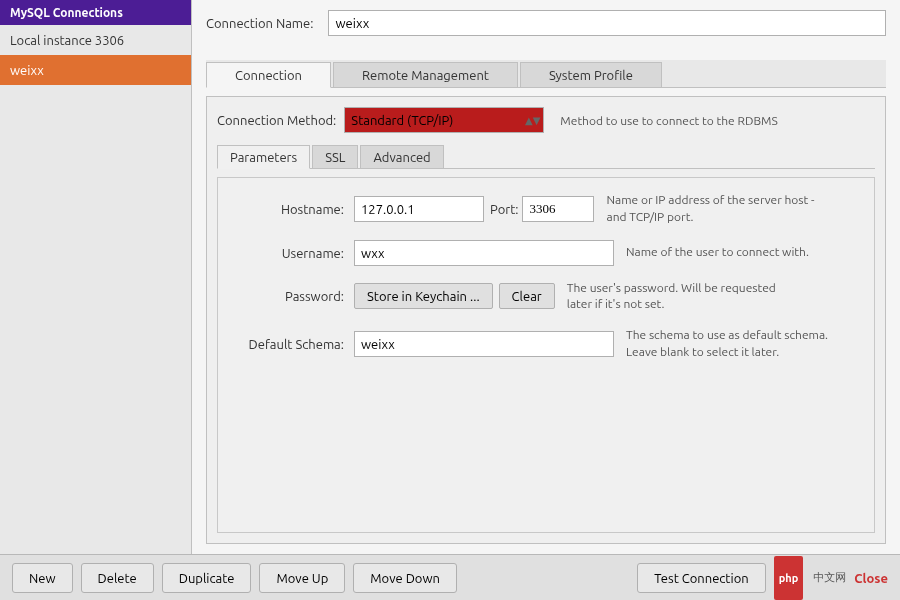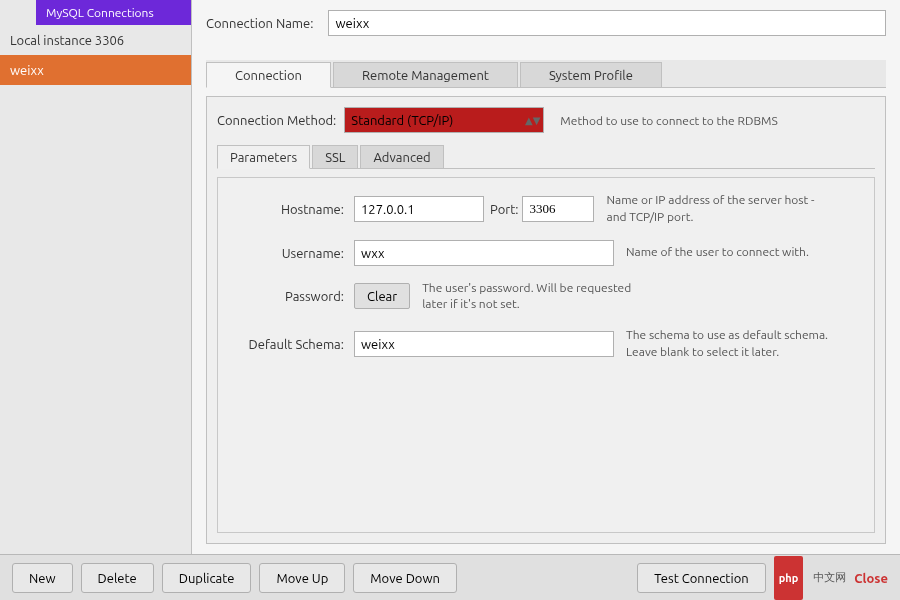--- a/index.html
+++ b/index.html
@@ -23,26 +23,25 @@
     
     .sidebar {
       width: 192px;
       background: #e8e8e8;
       border-right: 1px solid #c0c0c0;
       display: flex;
       flex-direction: column;
     }
 
     .sidebar-header {
-      background: #6d28d9;
+      background: #4c1d95;
       color: #fff;
       padding: 6px 10px;
       font-size: 12px;
-      font-weight: normal;
-      margin-left: 36px;
+      font-weight: bold;
     }
 
     .sidebar-item {
       padding: 8px 10px;
       cursor: pointer;
       font-size: 13px;
       color: #333;
     }
 
     .sidebar-item.active {
@@ -366,20 +365,21 @@
 
         <div class="form-row">
           <span class="form-label">Username:</span>
           <input class="form-input username-input" type="text" value="wxx" style="">
           <span class="form-hint">Name of the user to connect with.</span>
         </div>
 
         <div class="form-row">
           <span class="form-label">Password:</span>
           <div class="password-controls">
+            <button class="btn-keychain">Store in Keychain ...</button>
             <button class="btn-clear">Clear</button>
           </div>
           <span class="form-hint">The user's password. Will be requested later if it's not set.</span>
         </div>
 
         <div class="form-row">
           <span class="form-label">Default Schema:</span>
           <input class="form-input schema-input" type="text" value="weixx" style="">
           <span class="form-hint">The schema to use as default schema. Leave blank to select it later.</span>
         </div>

